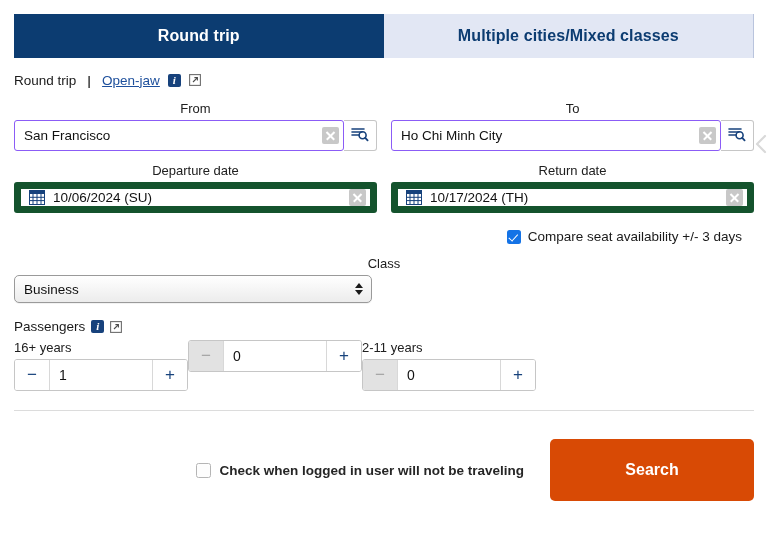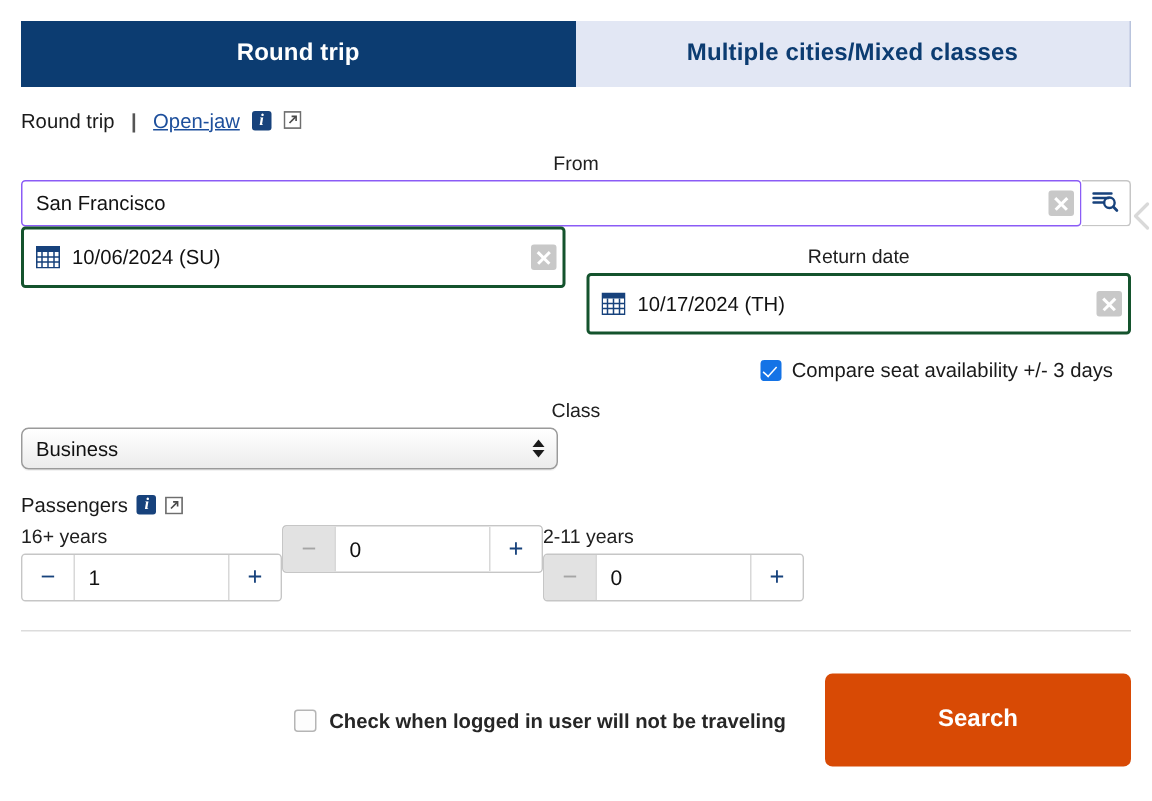--- a/index.html
+++ b/index.html
@@ -159,23 +159,23 @@
     display: flex;
     align-items: center;
     justify-content: center;
     flex: none;
   }
 
   
   .datebox {
     display: flex;
     align-items: center;
-    border: 2px solid #14532d;
+    border: 7px solid #14532d;
     border-radius: 3px;
-    height: 41px;
+    height: 31px;
     background: #fff;
     padding: 0 4px 0 8px;
     box-sizing: border-box;
   }
   .cal-icon { flex: none; margin-right: 8px; display: flex; }
   .datebox .val {
     flex: 1;
     font-size: 13.5px;
     color: #111;
   }
@@ -392,25 +392,44 @@
             <svg width="18" height="16" viewBox="0 0 18 16">
               <path d="M1 3 H13 M1 6 H11 M1 9 H8" stroke="#17427c" stroke-width="1.6" fill="none" stroke-linecap="round"></path>
               <circle cx="11.6" cy="9.2" r="3.5" fill="none" stroke="#17427c" stroke-width="1.6"></circle>
               <path d="M14.2 11.8 L16.6 14.3" stroke="#17427c" stroke-width="1.8" stroke-linecap="round"></path>
             </svg>
           </span>
         </div>
       </div>
     </div>
 
+    <div class="col">
+      <span class="lbl">To</span>
+      <div class="field">
+        <div class="inputbox">
+          <span class="val">Ho Chi Minh City</span>
+          <span class="clear-btn"></span>
+        </div>
+        <div class="lookup-btn">
+          <span>
+            <svg width="18" height="16" viewBox="0 0 18 16">
+              <path d="M1 3 H13 M1 6 H11 M1 9 H8" stroke="#17427c" stroke-width="1.6" fill="none" stroke-linecap="round"></path>
+              <circle cx="11.6" cy="9.2" r="3.5" fill="none" stroke="#17427c" stroke-width="1.6"></circle>
+              <path d="M14.2 11.8 L16.6 14.3" stroke="#17427c" stroke-width="1.8" stroke-linecap="round"></path>
+            </svg>
+          </span>
+        </div>
+      </div>
+    </div>
   </div>
 
   <div class="row">
 
     <div class="col">
+      <span class="lbl">Departure date</span>
       <div class="datebox">
         <span class="cal-icon">
           <svg width="16" height="15" viewBox="0 0 16 15">
             <rect x="0.5" y="0.5" width="15" height="14" fill="#ffffff" stroke="#17427c" stroke-width="1"></rect>
             <rect x="0.5" y="0.5" width="15" height="3.5" fill="#17427c"></rect>
             <path d="M4 4 V14.5 M8 4 V14.5 M12 4 V14.5 M0.5 7.3 H15.5 M0.5 10.6 H15.5" stroke="#17427c" stroke-width="1"></path>
           </svg>
         </span>
         <span class="val">10/06/2024 (SU)</span>
         <span class="clear-btn"></span>

